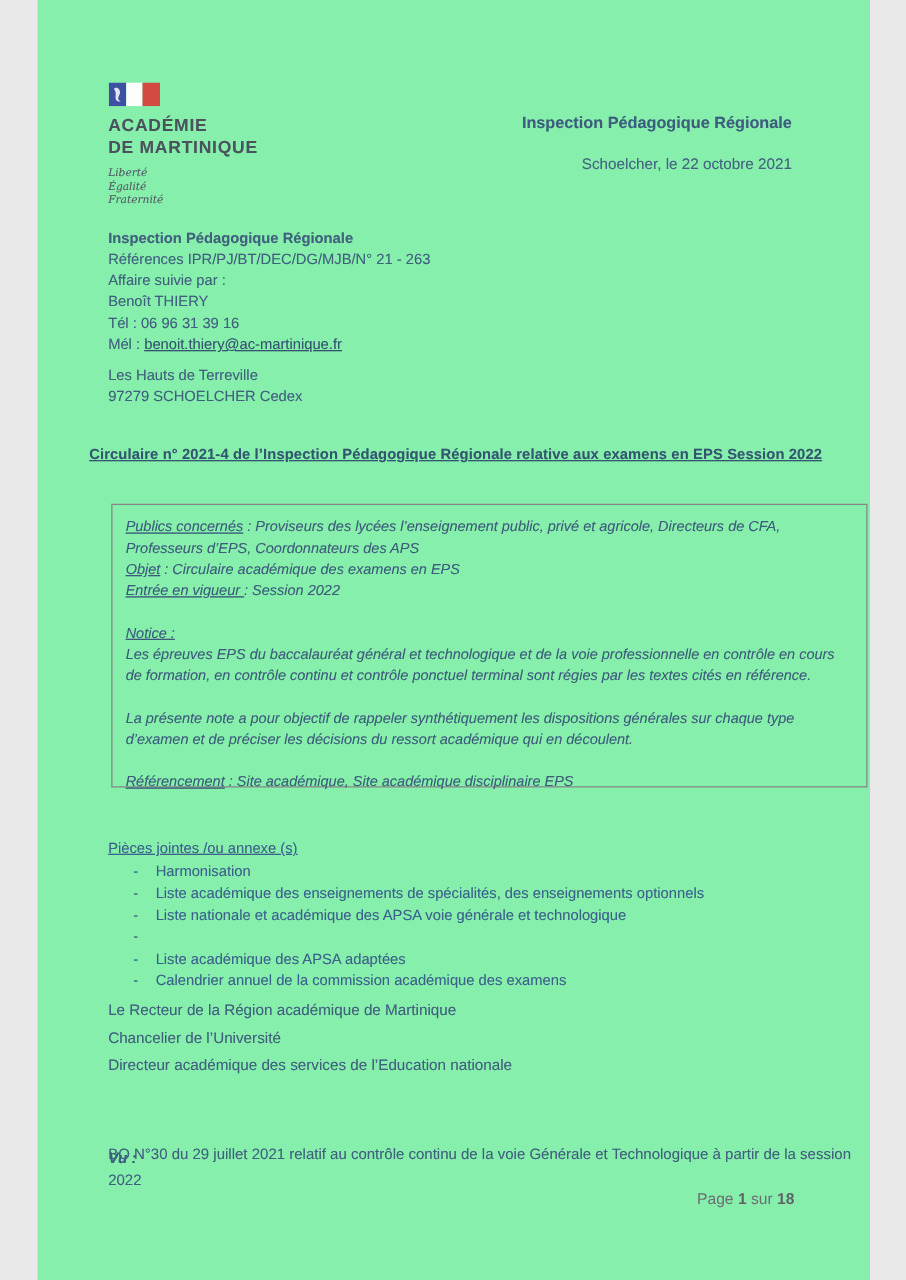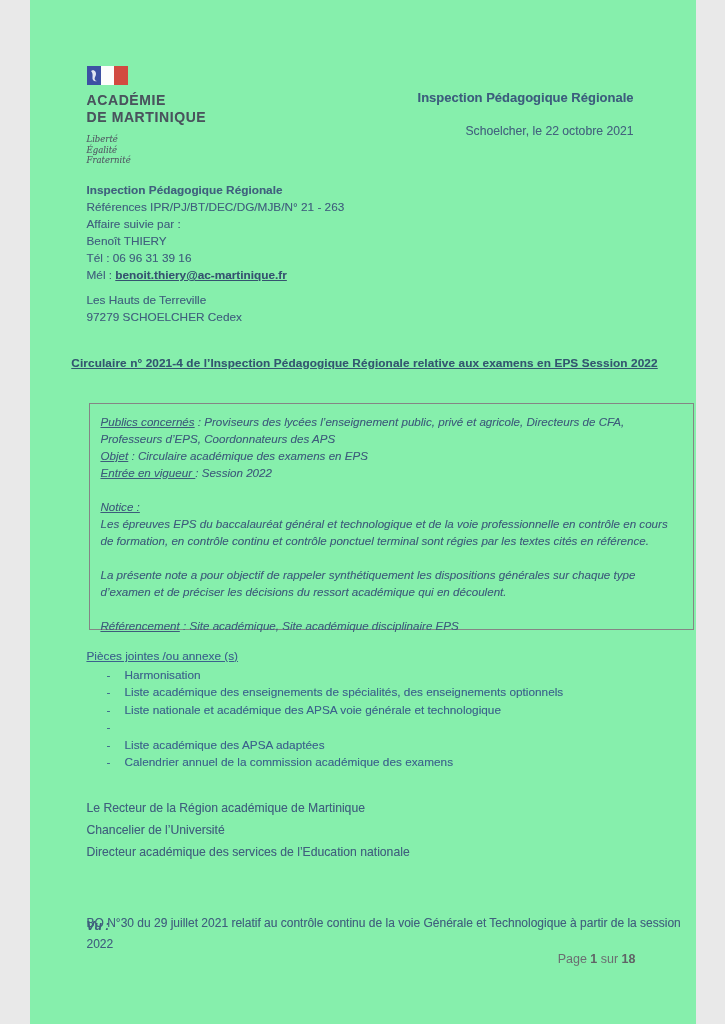--- a/index.html
+++ b/index.html
@@ -23,21 +23,21 @@
   .motto { margin-top: 8px; font-family: "DejaVu Serif", serif; font-style: italic; font-size: 8.5px; color: #555b61; line-height: 10.5px; }
 
   
   .header-right { position: absolute; right: 62px; top: 90px; text-align: right; }
   .header-service { font-size: 13px; font-weight: bold; color: #3c5d7d; }
   .header-date { margin-top: 19px; font-size: 12.2px; color: #44647f; }
 
   
   .contact { position: absolute; left: 57px; top: 182px; font-size: 11.8px; line-height: 17px; }
   .contact .bold { font-weight: bold; }
-  .email-link { font-weight: bold; text-decoration: underline; color: #35536f; }
+  .email-link { font-weight: normal; text-decoration: underline; color: #35536f; }
 
   .address { position: absolute; left: 57px; top: 292px; font-size: 11.8px; line-height: 17px; }
 
   
   .doc-title {
     position: absolute; left: 4px; right: 0; top: 356px;
     text-align: center; font-size: 11.8px; font-weight: bold;
     color: #33566f; text-decoration: underline; letter-spacing: 0.1px;
   }
 
@@ -49,21 +49,21 @@
     font-style: italic;
     font-size: 11.6px;
     line-height: 17px;
     color: #3d5c7b;
   }
   .u { text-decoration: underline; }
   .nb-gap { height: 17px; }
   .notice-box p { margin: 0; }
 
   
-  .attachments { position: absolute; left: 57px; top: 648px; font-size: 11.8px; line-height: 17.5px; color: #3b628d; }
+  .attachments { position: absolute; left: 57px; top: 670px; font-size: 11.8px; line-height: 17.5px; color: #3b628d; }
   .attachments-heading { text-decoration: underline; color: #3b628d; margin-bottom: 1px; }
   .attachment-item { display: flex; }
   .attachment-item .dash { width: 18px; margin-left: 20px; flex: 0 0 auto; }
 
   
   .recipients { position: absolute; left: 57px; top: 797px; font-size: 12.2px; line-height: 22px; color: #40607e; }
 
   
   .vu { position: absolute; left: 57px; top: 919px; font-size: 12.2px; font-weight: bold; font-style: italic; color: #3d5c7b; }
   .bo-text { position: absolute; left: 57px; top: 913px; width: 616px; font-size: 12px; line-height: 21px; color: #40607e; }

